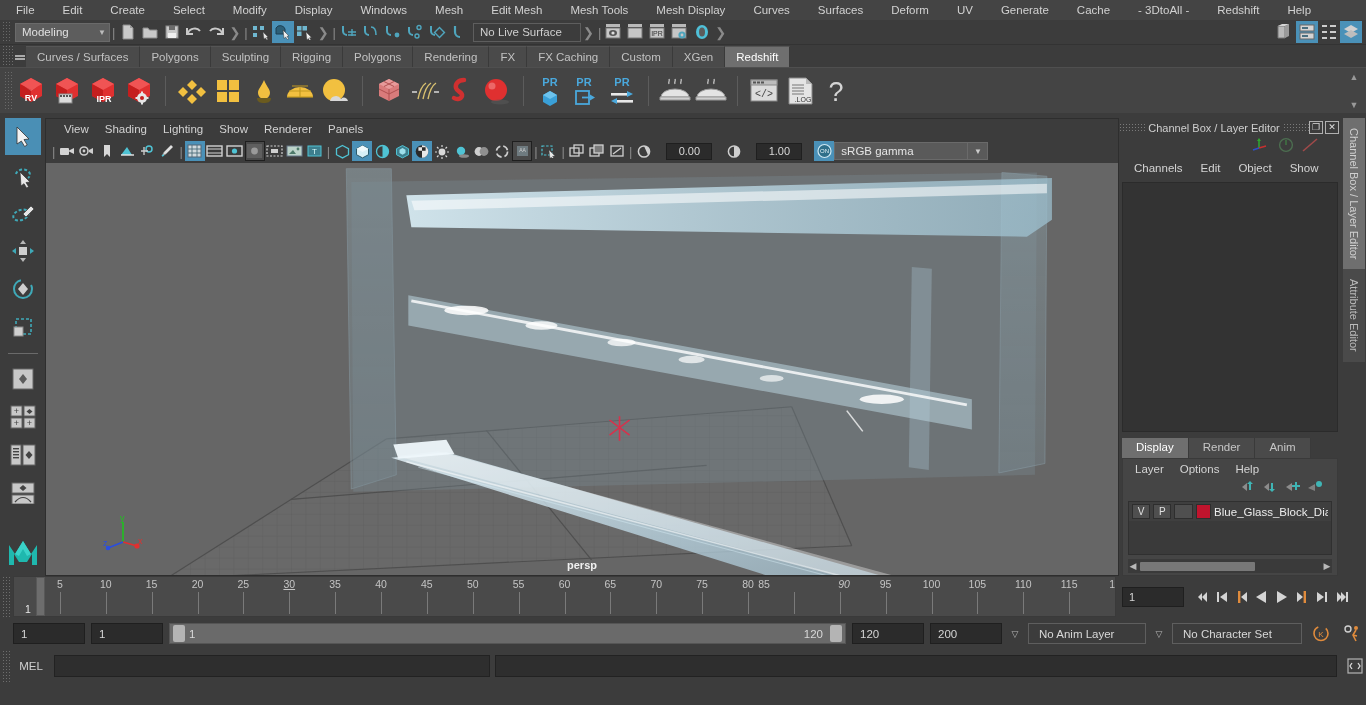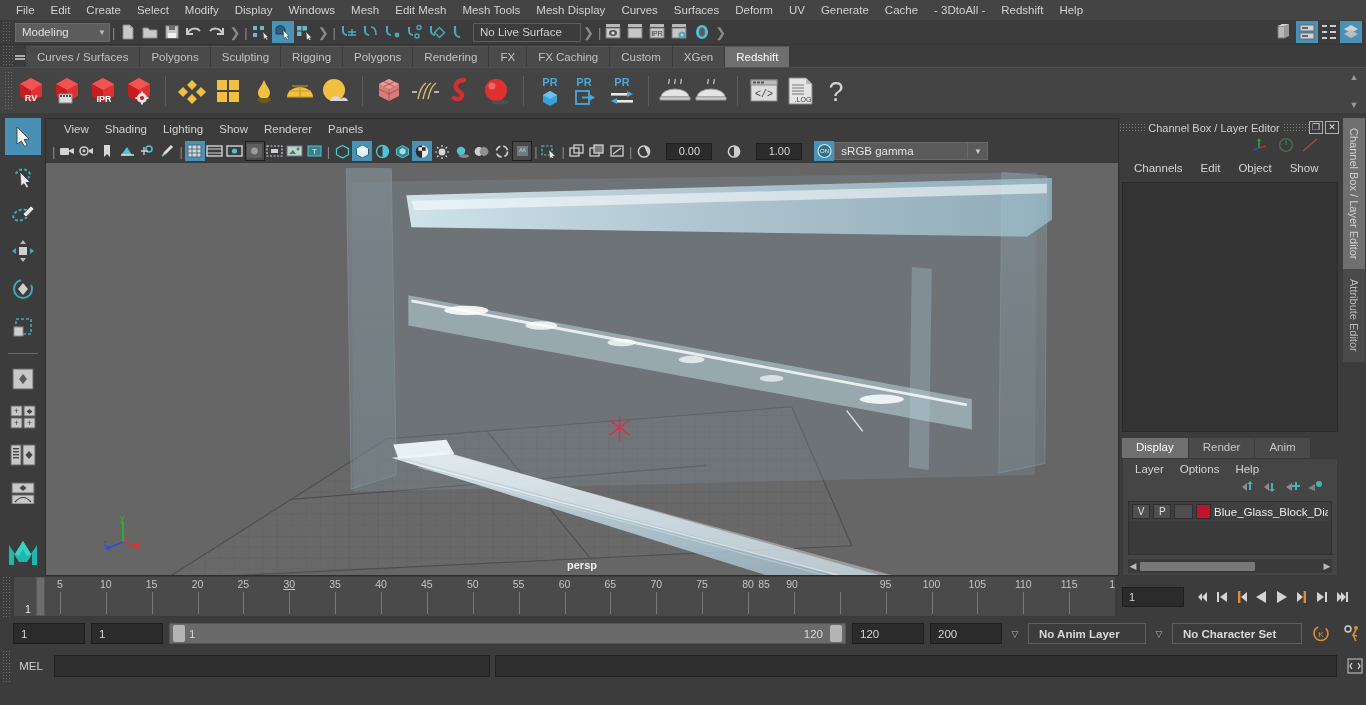--- a/index.html
+++ b/index.html
@@ -9,21 +9,21 @@
     font-family: "Liberation Sans", sans-serif;
     overflow: hidden;
     color: #c8c8c8;
   }
   #app { position: relative; width: 1366px; height: 705px; }
 
   
   .menubar {
     height: 20px; background: #444444;
     display: flex; align-items: center;
-    padding-left: 8px; gap: 0px;
+    padding-left: 8px; gap: 12px;
   }
   .menubar .mi {
     font-size: 11.5px; color: #d2d2d2;
     padding: 2px 8px; white-space: nowrap; cursor: default;
   }
 
   
   .statusline {
     height: 25px; background: #3c3c3c;
     display: flex; align-items: center; gap: 0px;
@@ -265,21 +265,21 @@
     flex: 1; height: 21px; background: #6a6a6a; border: 1px solid #555;
     display: flex; align-items: center; justify-content: space-between;
     padding: 0 3px; position: relative;
   }
   .rhandle { width: 12px; height: 17px; background: #b4b4b4; border-radius: 2px; }
   .rlabel-l { position: absolute; left: 19px; font-size: 11.5px; color: #d8d8d8; }
   .rlabel-r { position: absolute; right: 22px; font-size: 11.5px; color: #d8d8d8; }
   .dropdown-arrow { width: 14px; color: #b6b6b6; font-size: 9px; text-align:center; }
   .combo {
     height: 21px; background: #3c3c3c; border: 1px solid #5e5e5e;
-    color: #d8d8d8; font-size: 11.5px; display:flex;align-items:center; padding: 0 10px; font-weight: bold;
+    color: #d8d8d8; font-size: 11.5px; display:flex;align-items:center; padding: 0 10px;
   }
 
   
   .cmdline {
     position: absolute; left: 0; right: 0; bottom: 23px; height: 32px;
     background: #3c3c3c; display: flex; align-items: center; padding-left: 13px; gap: 5px;
   }
   .mel-label { font-size: 11.5px; color: #d0d0d0; width: 36px; text-align:center; }
   .mel-input { width: 436px; height: 22px; background: #2e2e2e; border: 1px solid #222; }
   .mel-out { flex: 1; height: 22px; background: #2e2e2e; border: 1px solid #222; margin-right: 2px; }
@@ -1275,21 +1275,21 @@
         <div class="ts-num" style="left: 596.375px;">65</div>
         <div class="ts-tick" style="left: 642.25px;"></div>
         <div class="ts-num" style="left: 642.25px;">70</div>
         <div class="ts-tick" style="left: 688.125px;"></div>
         <div class="ts-num" style="left: 688.125px;">75</div>
         <div class="ts-tick" style="left: 734px;"></div>
         <div class="ts-num" style="left: 734px;">80</div>
         <div class="ts-tick" style="left: 779.875px;"></div>
         <div class="ts-num" style="left: 750px;">85</div>
         <div class="ts-tick" style="left: 825.75px;"></div>
-        <div class="ts-num" style="left: 778px;">90</div>
+        <div class="ts-num" style="left: 830px; font-style: italic;">90</div>
         <div class="ts-tick" style="left: 871.625px;"></div>
         <div class="ts-num" style="left: 871.625px;">95</div>
         <div class="ts-tick" style="left: 917.5px;"></div>
         <div class="ts-num" style="left: 917.5px;">100</div>
         <div class="ts-tick" style="left: 963.375px;"></div>
         <div class="ts-num" style="left: 963.375px;">105</div>
         <div class="ts-tick" style="left: 1009.25px;"></div>
         <div class="ts-num" style="left: 1009.25px;">110</div>
         <div class="ts-tick" style="left: 1055.12px;"></div>
         <div class="ts-num" style="left: 1055.12px;">115</div>

